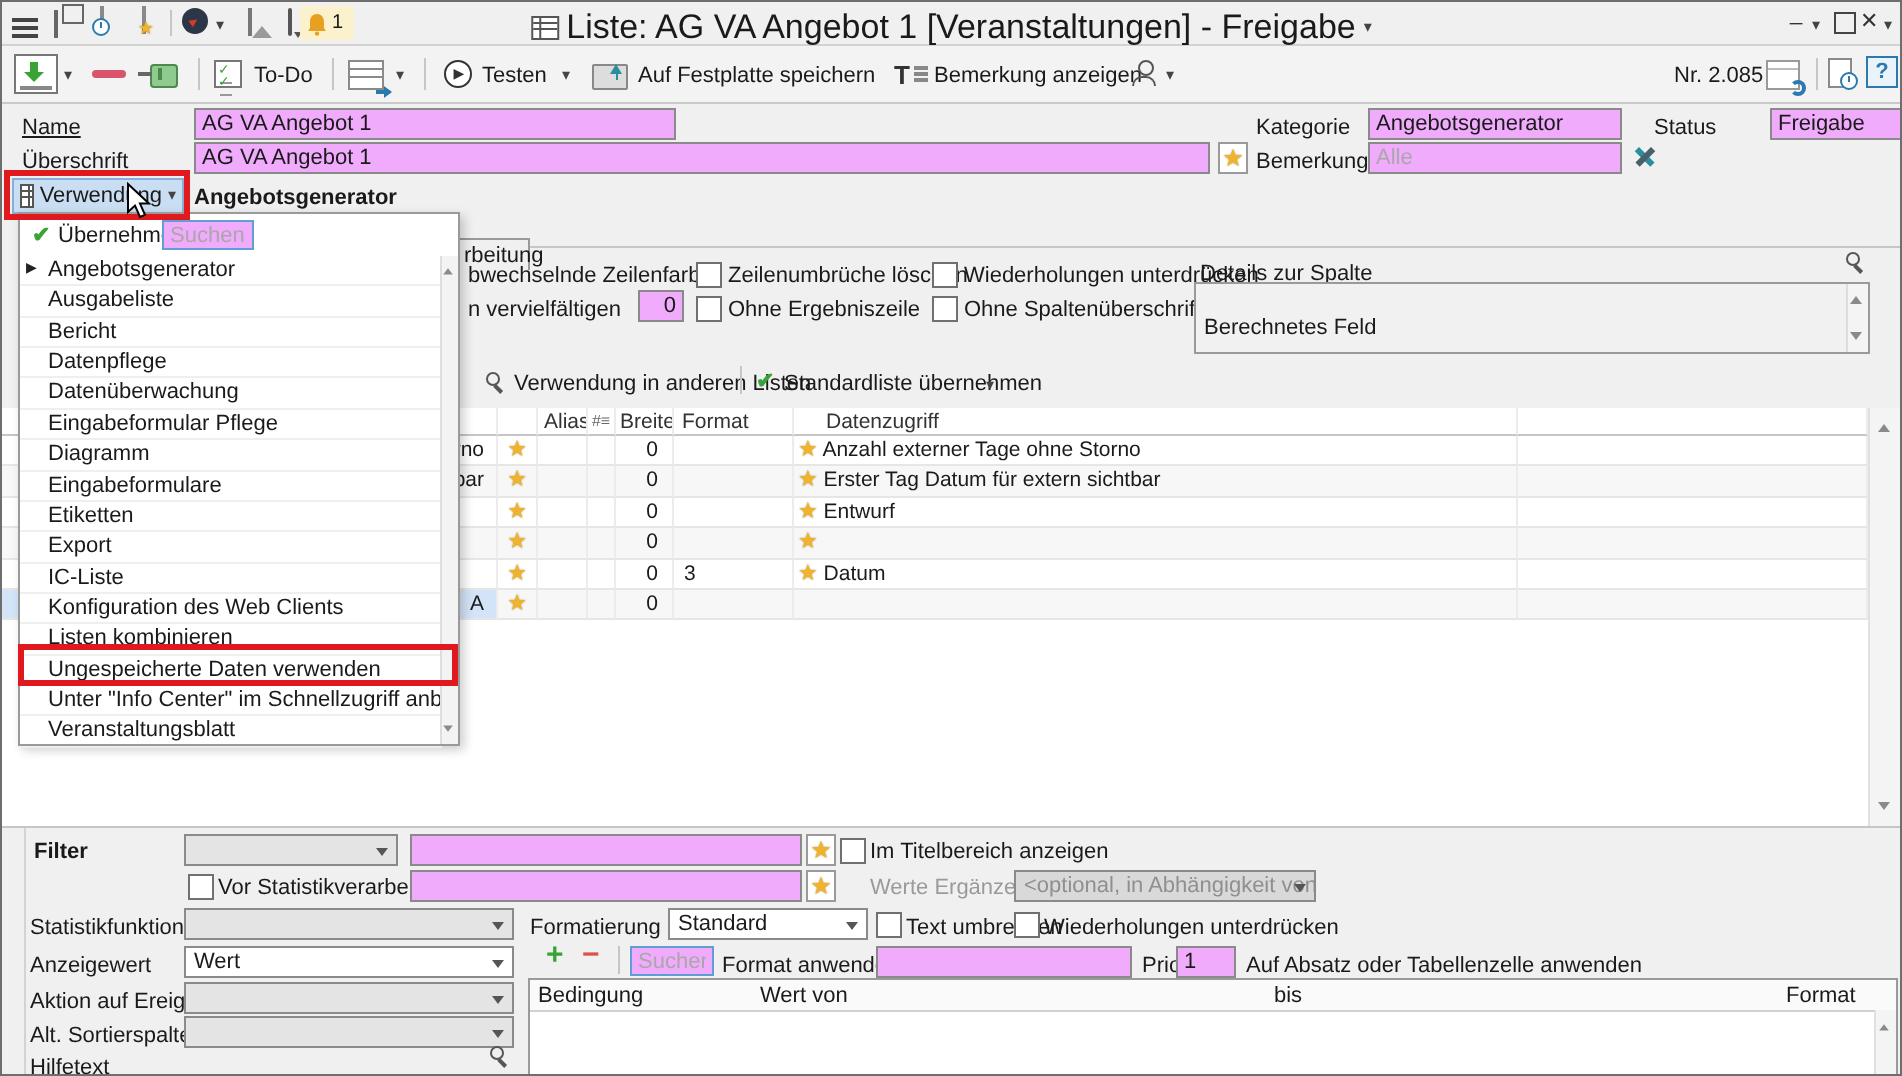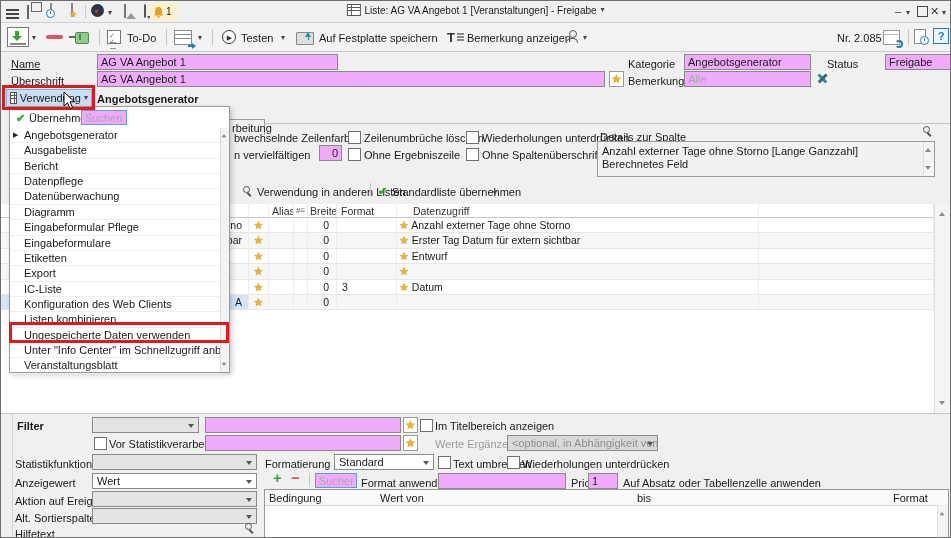--- a/index.html
+++ b/index.html
@@ -150,21 +150,21 @@
     <span class="tbico bubble" style="left:135px;top:4px;"></span>
     <span class="bellwrap">
       <svg width="11" height="12" viewBox="0 0 11 12">
           <path d="M5.5 1 C3 1 2 3 2 5 L2 8 L1 9.5 L10 9.5 L9 8 L9 5 C9 3 8 1 5.5 1 Z" fill="#e8a020"></path>
           <circle cx="5.5" cy="10.8" r="1.1" fill="#e8a020"></circle>
         </svg>
       <span style="font-size:10px;">1</span>
     </span>
     <div class="abs" style="left:50%;top:3px;transform:translateX(-50%);display:flex;align-items:center;gap:4px;">
       <span class="tableico"></span>
-      <span style="font-size:10px;">Liste: AG VA Angebot 1 [Veranstaltungen] - Freigabe</span>
+      <span style="font-size:17px;">Liste: AG VA Angebot 1 [Veranstaltungen] - Freigabe</span>
       <span class="caret">▾</span>
     </div>
     <span class="winbtn" style="left:894px;top:-1px;">_</span>
     <span class="caret abs" style="left:905px;top:8px;">▾</span>
     <span class="winbtn maxbox" style="left:916px;top:5px;"></span>
     <span class="winbtn" style="left:929px;top:3px;">✕</span>
     <span class="caret abs" style="left:941px;top:8px;">▾</span>
   </div>
 
   <div id="toolbar">
@@ -248,21 +248,20 @@
   <span class="mag magplus" style="left:921px;top:125px;"></span>
 
   <span class="lbl" style="left:233px;top:148px;">n vervielfältigen</span>
   <input class="inp" style="left: 318px; top: 144px; width: 23px; text-align: right;" value="0">
   <span class="cb" style="left:347px;top:147px;"></span>
   <span class="lbl" style="left:363px;top:148px;">Ohne Ergebniszeile</span>
   <span class="cb" style="left:465px;top:147px;"></span>
   <span class="lbl" style="left:481px;top:148px;">Ohne Spaltenüberschriften</span>
 
   <div class="abs" style="left:596px;top:140px;width:338px;height:36px;background:#f1f1f1;border:1px solid #9a9a9a;box-sizing:border-box;">
-    <span class="lbl" style="left:4px;top:3px;">Anzahl externer Tage ohne Storno [Lange Ganzzahl]</span>
     <span class="lbl" style="left:4px;top:16px;">Berechnetes Feld</span>
     <div class="abs" style="right:0;top:0;bottom:0;width:10px;background:#f4f4f4;border-left:1px solid #ddd;">
       <span class="tri-up abs" style="left:1px;top:3px;"></span>
       <span class="tri-dn abs" style="left:1px;bottom:3px;"></span>
     </div>
   </div>
 
   <span class="mag" style="left:241px;top:185px;"></span>
   <span class="lbl" style="left:256px;top:185px;">Verwendung in anderen Listen</span>
   <span class="vsep" style="left:369px;top:182px;height:14px;"></span>
@@ -351,22 +350,22 @@
   <div id="menu">
     <span class="check abs" style="left:6px;top:5px;">✔</span>
     <span class="lbl" style="left:19px;top:5px;">Übernehmen</span>
     <input class="inp focusblue" style="left: 71px; top: 3px; width: 46px; height: 15px;" placeholder="Suchen">
     <div id="menu-items">
       <div class="mi"><span class="marker">▶</span><span>Angebotsgenerator</span></div>
       <div class="mi"><span>Ausgabeliste</span></div>
       <div class="mi"><span>Bericht</span></div>
       <div class="mi"><span>Datenpflege</span></div>
       <div class="mi"><span>Datenüberwachung</span></div>
+      <div class="mi"><span>Eingabeformular Pflege</span></div>
       <div class="mi"><span>Diagramm</span></div>
-      <div class="mi"><span>Eingabeformular Pflege</span></div>
       <div class="mi"><span>Eingabeformulare</span></div>
       <div class="mi"><span>Etiketten</span></div>
       <div class="mi"><span>Export</span></div>
       <div class="mi"><span>IC-Liste</span></div>
       <div class="mi"><span>Konfiguration des Web Clients</span></div>
       <div class="mi"><span>Listen kombinieren</span></div>
       <div class="mi"><span>Ungespeicherte Daten verwenden</span></div>
       <div class="mi"><span>Unter "Info Center" im Schnellzugriff anbieten</span></div>
       <div class="mi"><span>Veranstaltungsblatt</span></div>
     </div>

